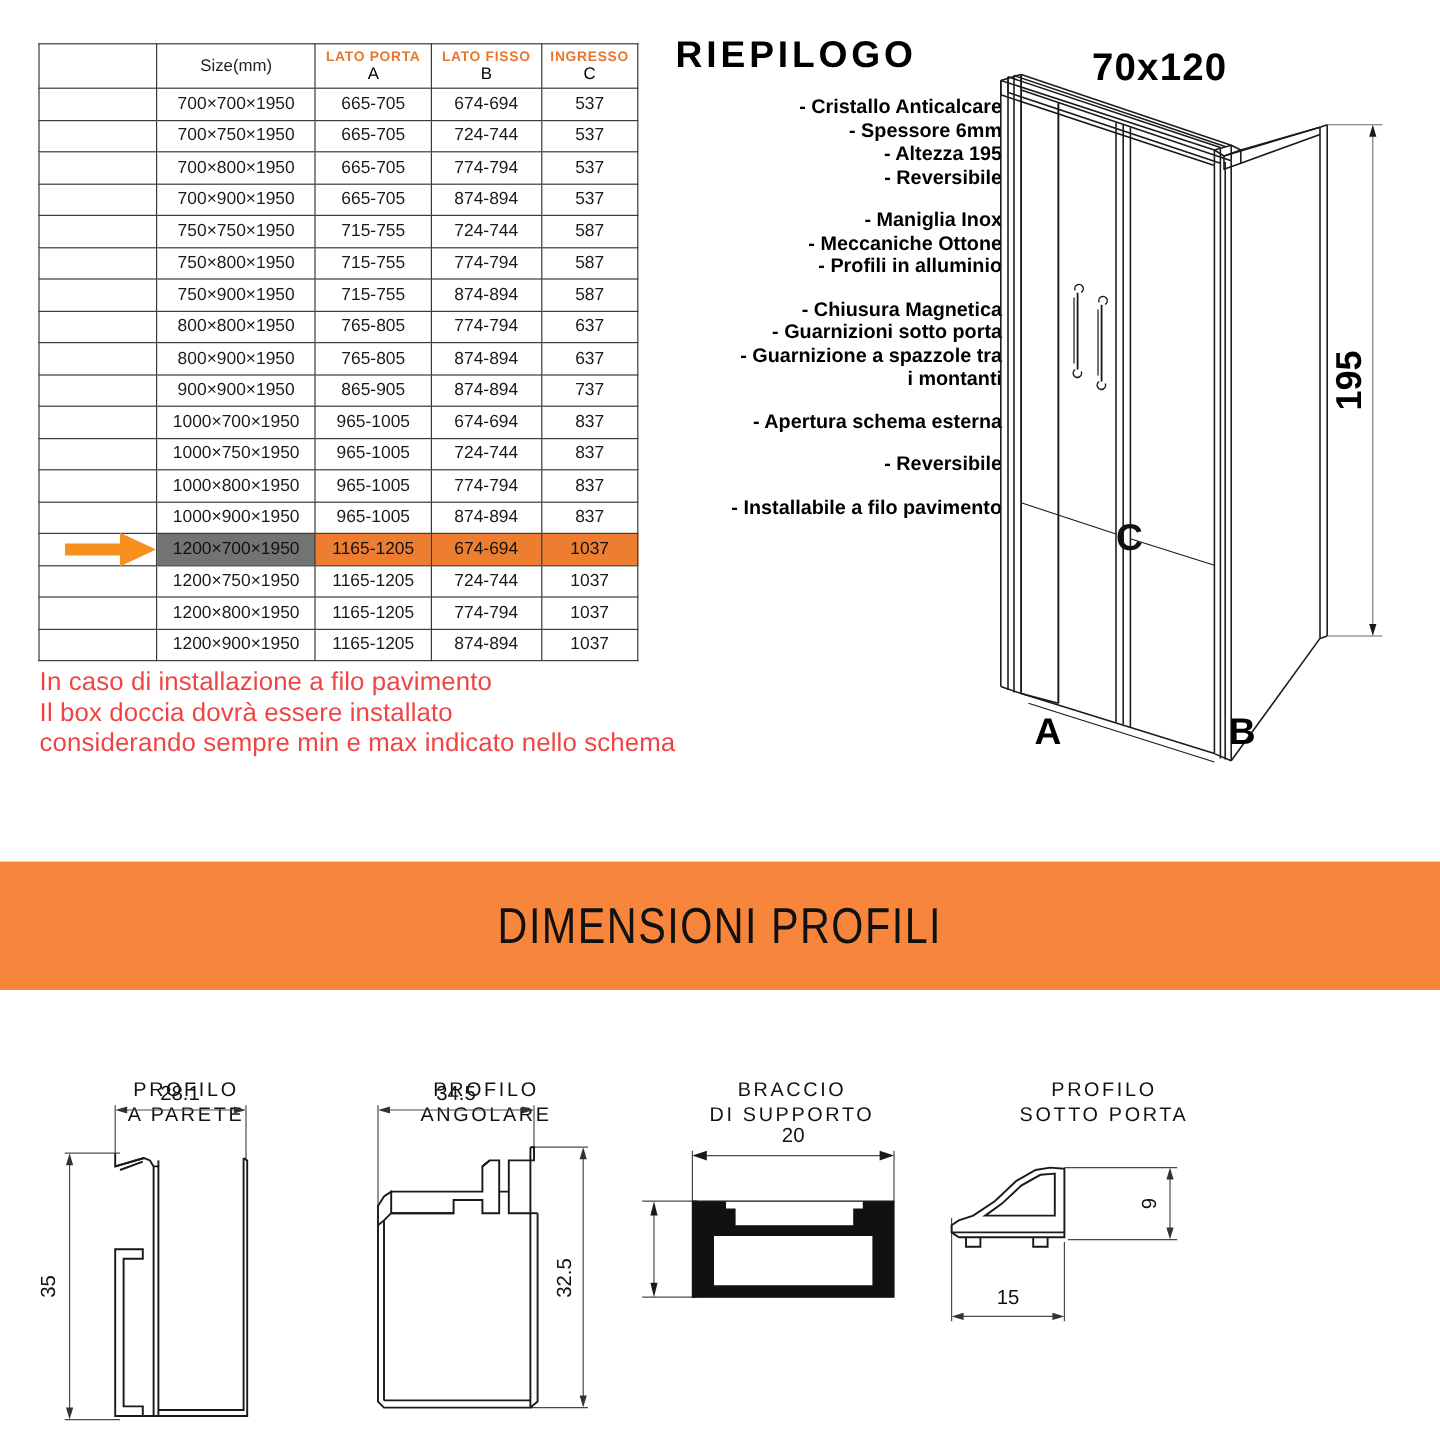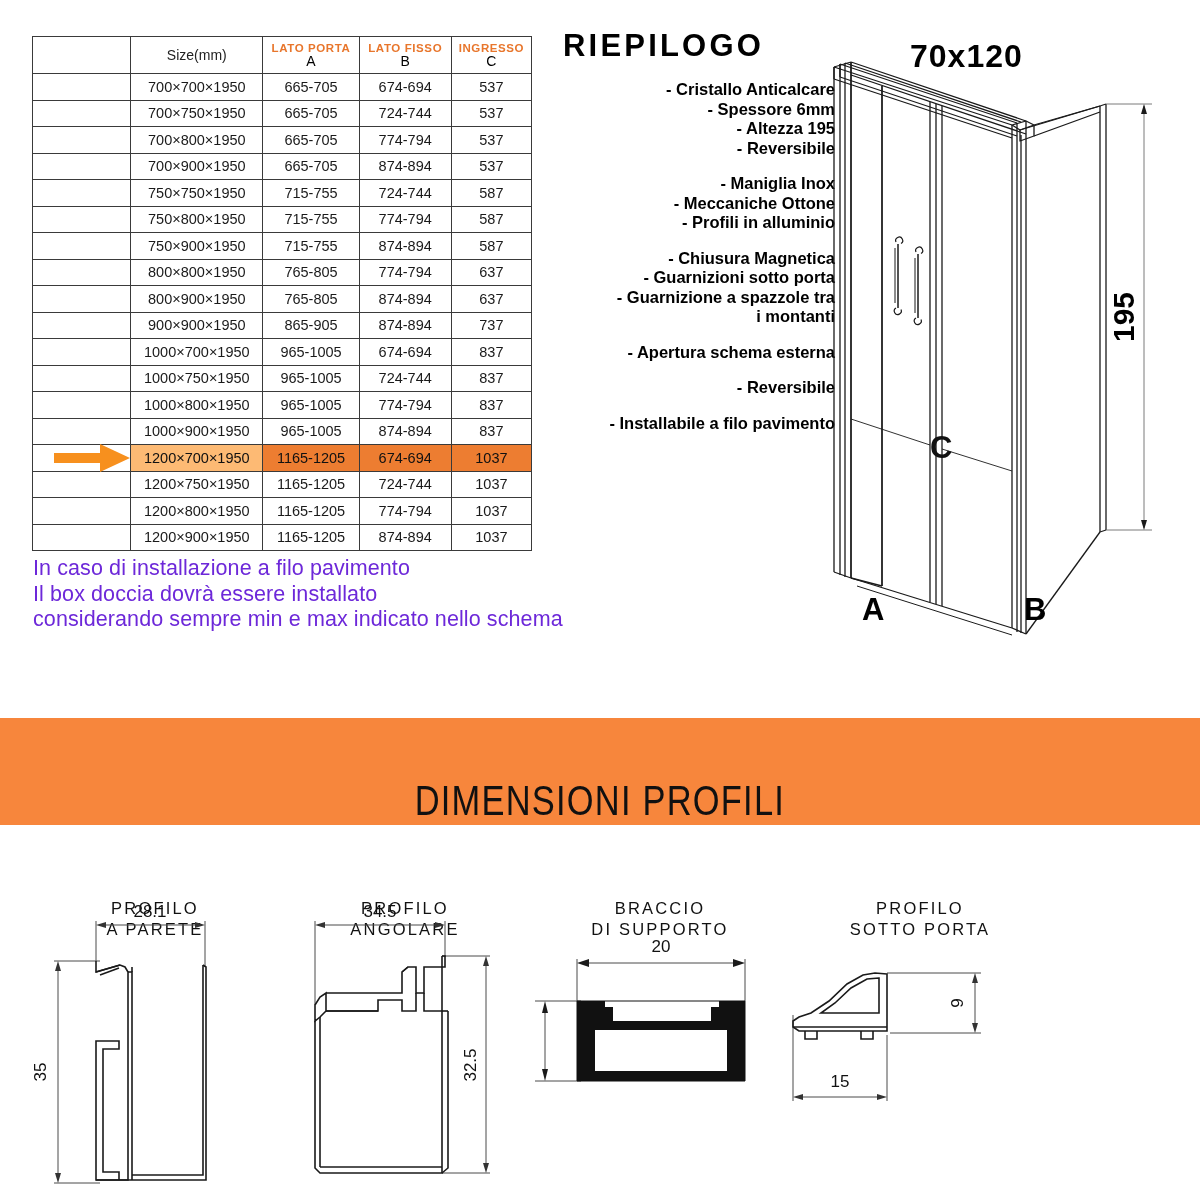--- a/index.html
+++ b/index.html
@@ -39,21 +39,21 @@
 
   
   .arrow-holder { position:relative; width:100%; height:100%; }
   .arrow {
     position:absolute; right:-2px; top:50%; transform:translateY(-50%);
     width:78px; height:30px;
   }
 
   
   #note { position:absolute; left:33px; top:556px; width:790px;
-          font-size:21.5px; line-height:25.5px; color:#6d28d9; letter-spacing:.1px; }
+          font-size:21.5px; line-height:25.5px; color:#ef4444; letter-spacing:.1px; }
   #note div { white-space:nowrap; }
 
   
   #riepilogo { position:absolute; left:535px; top:28px; width:300px; }
   #riepilogo .title { font-size:31px; letter-spacing:3.2px; font-weight:bold; margin:0 0 16px 28px; }
   #riepilogo ul { list-style:none; margin:0; padding:0;text-align:right; }
   #riepilogo li { font-size:16.5px; font-weight:bold; line-height:19.5px; white-space:nowrap; }
   #riepilogo li.gap { margin-top:16px; }
 
   
@@ -61,21 +61,21 @@
   #drawing .sizetitle { position:absolute; left:98px; top:18px; font-size:32px; font-weight:bold; letter-spacing:1px; }
   #drawing .lblA { position:absolute; left:50px; top:572px; font-size:31px; font-weight:bold; }
   #drawing .lblB { position:absolute; left:212px; top:572px; font-size:31px; font-weight:bold; }
   #drawing svg { position:absolute; left:0; top:0; }
   .dimtext195 { font-size:30px; font-weight:bold; font-family:"Liberation Sans", sans-serif; }
 
   
   #banner {
     position:absolute; left:0; top:718px; width:1200px; height:107px;
     background:#F7863C;
-    display:flex; align-items:flex-end; justify-content:center;
+    display:flex; align-items:center; justify-content:center;
   }
   #banner .btxt { font-size:42px; letter-spacing:1.5px; color:#111; transform:scaleX(.82); transform-origin:center; white-space:nowrap;}
 
   
   #profiles { position:absolute; left:0; top:825px; width:1200px; height:375px; }
   .prof { position:absolute; top:0; height:375px; }
   .prof .ptitle {
     position:absolute; left:0; width:100%; text-align:center; top:73px;
     font-size:16.5px; letter-spacing:2.2px; line-height:21px; color:#111;
   }
@@ -224,21 +224,21 @@
             <td class="cell">837</td>
           </tr>
           <tr class="hl">
             <td class="arrowcell">
               <div class="arrow-holder">
                 <svg class="arrow" viewBox="0 0 78 30">
                   <path d="M0 10 L46 10 L46 1 L76 15 L46 29 L46 20 L0 20 Z" fill="#F7901E"></path>
                 </svg>
               </div>
             </td>
-            <td class="cell size" style="background: #fdba74;">1200×700×1950</td>
+            <td class="cell size" style="background: #737373;">1200×700×1950</td>
             <td class="cell" style="background: rgb(237, 125, 49);">1165-1205</td>
             <td class="cell" style="background: rgb(237, 125, 49);">674-694</td>
             <td class="cell" style="background: rgb(237, 125, 49);">1037</td>
           </tr>
           <tr>
             <td class="arrowcell"></td>
             <td class="cell size">1200×750×1950</td>
             <td class="cell">1165-1205</td>
             <td class="cell">724-744</td>
             <td class="cell">1037</td>

